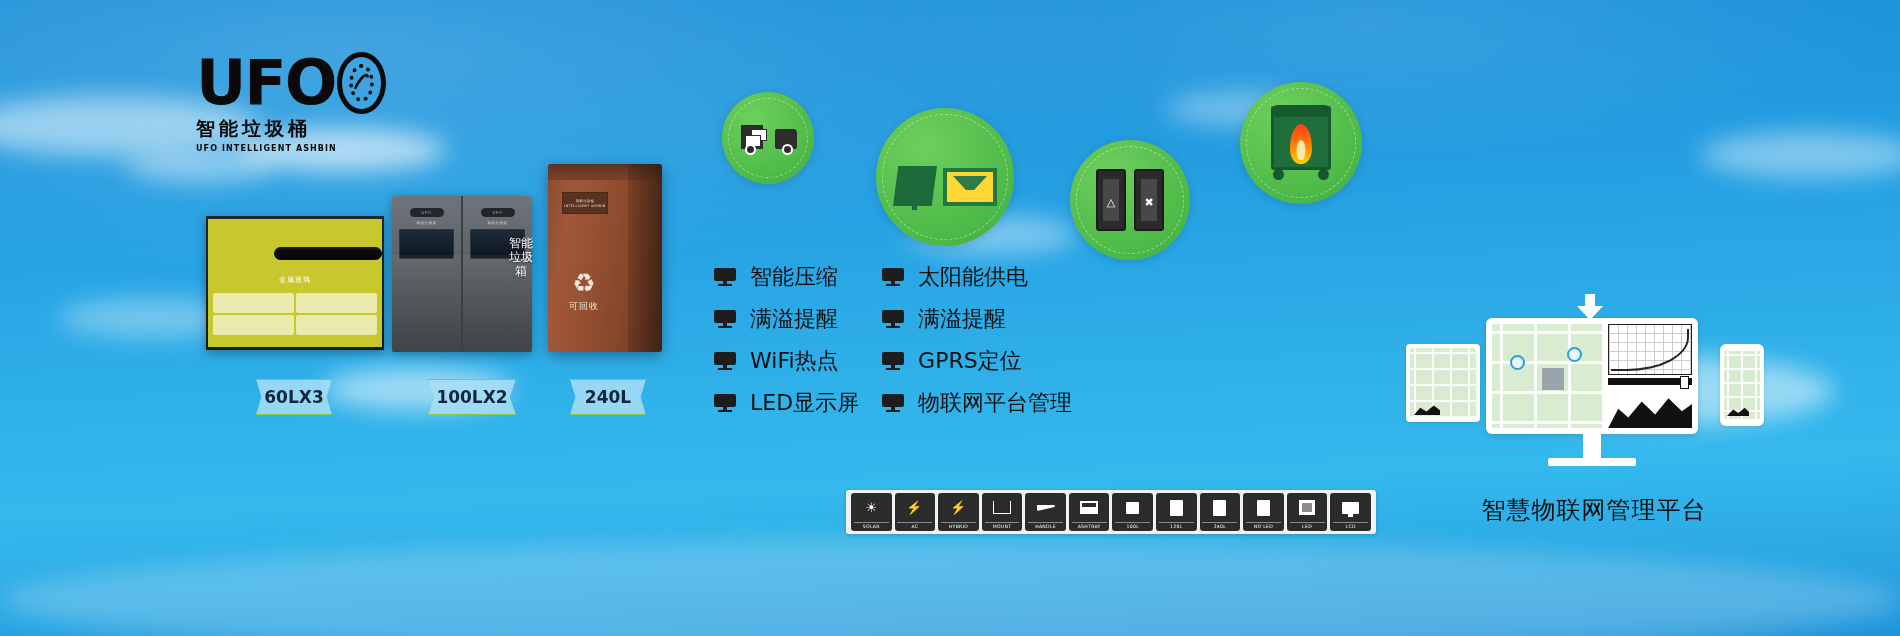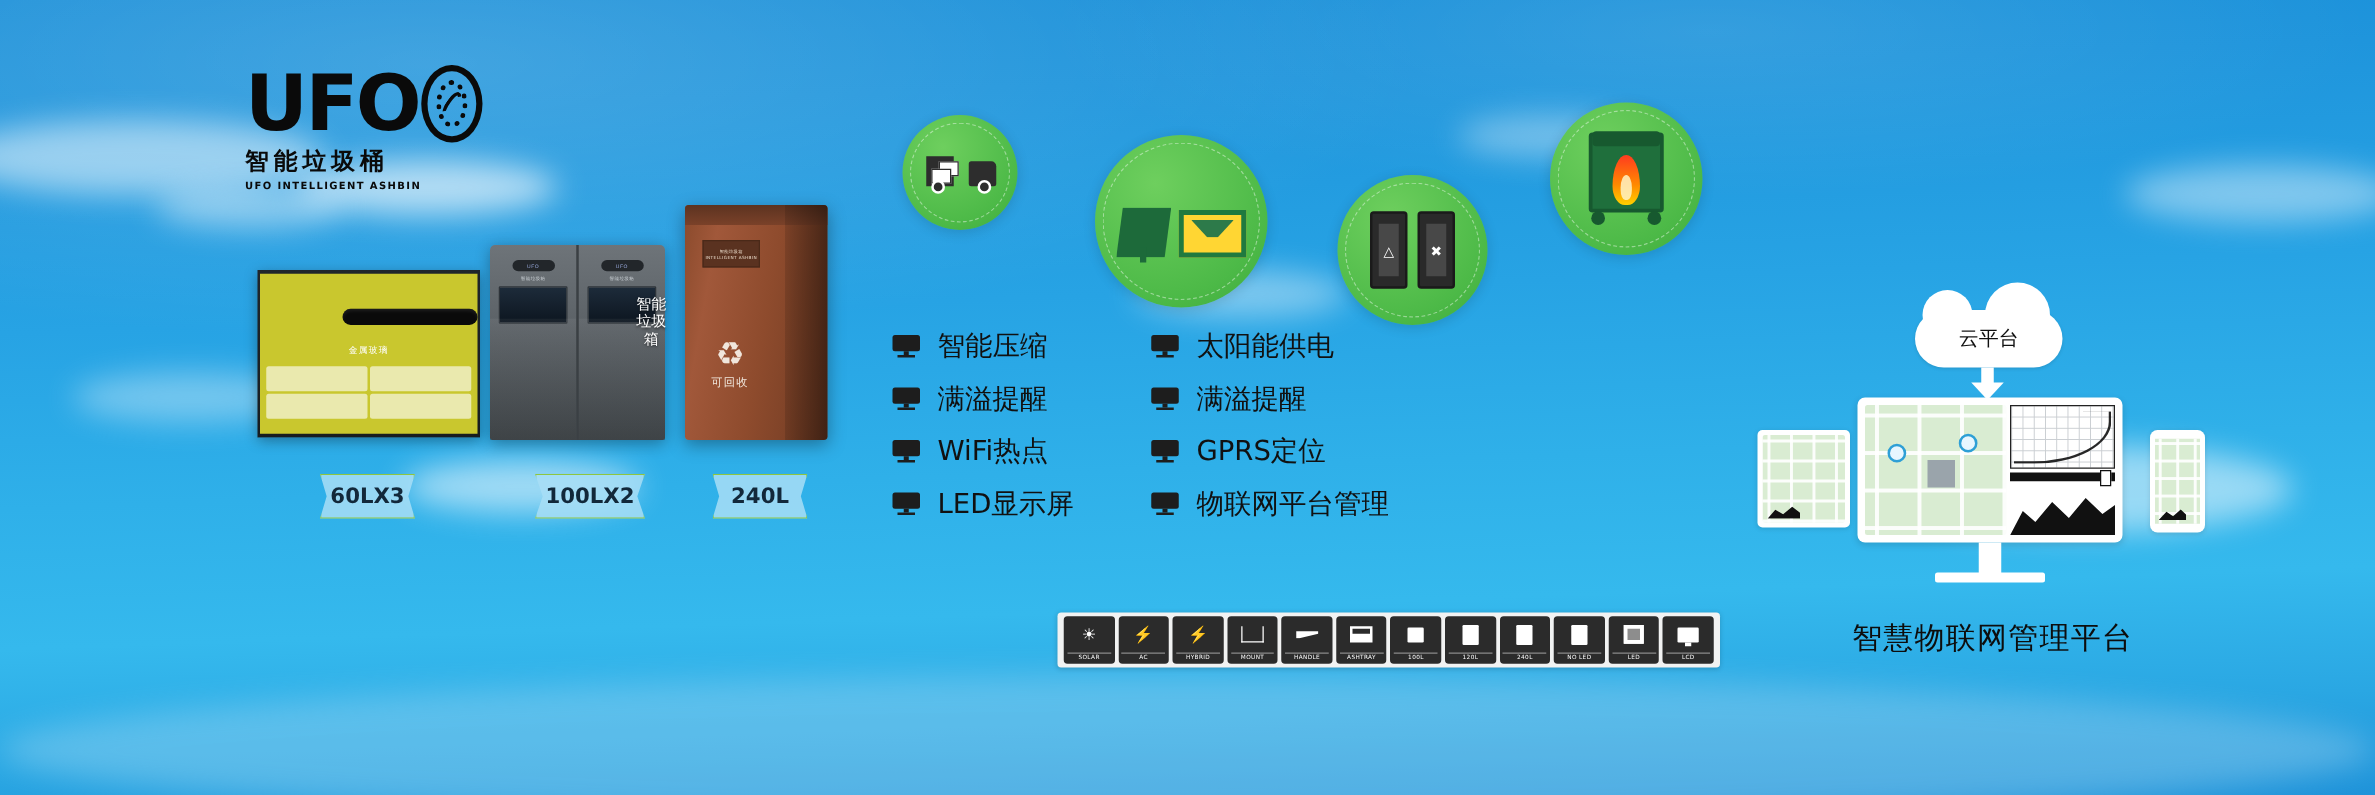--- a/index.html
+++ b/index.html
@@ -238,21 +238,21 @@
   .fireico .cabinet { position: absolute; left: 6px; top: 0; right: 6px; bottom: 10px; background: #1f6f3c; border: 3px solid #17592f; border-radius: 3px; }
   .fireico .hood { position: absolute; left: 0; top: -4px; right: 0; height: 12px; background: #17592f; border-radius: 3px; }
   .fireico .flame { position: absolute; left: 50%; top: 18px; transform: translateX(-50%); width: 22px; height: 40px; background: linear-gradient(180deg,#ff3b1f,#ff8a00 60%,#ffd000); border-radius: 50% 50% 45% 45% / 62% 62% 38% 38%; }
   .fireico .flame:after { content: ""; position: absolute; left: 50%; transform: translateX(-50%); bottom: 4px; width: 9px; height: 20px; background: #fff3c4; border-radius: 50% 50% 40% 40%; opacity: .85; }
   .fireico .wheels { position: absolute; bottom: 0; left: 8px; right: 8px; display: flex; justify-content: space-between; }
   .fireico .wheels i { width: 11px; height: 11px; border-radius: 50%; background: #17592f; }
 
   
   #features {
     position: absolute; left: 714px; top: 262px;
-    display: flex; gap: 62px;
+    display: flex; gap: 23px;
   }
   .fcol { display: flex; flex-direction: column; gap: 12px; }
   .fitem { display: flex; align-items: center; gap: 14px; }
   .monitor { width: 22px; height: 18px; position: relative; flex: 0 0 auto; }
   .monitor .sc { position: absolute; left: 0; top: 0; width: 22px; height: 13px; background: #1d1d1d; border-radius: 2px; }
   .monitor .st { position: absolute; left: 9px; top: 13px; width: 4px; height: 3px; background: #1d1d1d; }
   .monitor .ba { position: absolute; left: 4px; bottom: 0; width: 14px; height: 2px; background: #1d1d1d; }
   .ftxt {
     font-size: 22px; color: #111; white-space: nowrap;
     font-family: "DejaVu Sans", sans-serif;
@@ -657,23 +657,20 @@
     </div>
     <div class="sicon">
       <div class="art">
           <span class="lcdmon"></span>
         </div>
       <div class="nm">LCD</div>
     </div>
   </div>
 
   <div id="platform">
-    <div class="cloudtag">
-      <span>云平台</span>
-    </div>
     <div class="arrowdown">
       <span class="shaft"></span>
         <span class="head"></span>
     </div>
     <div class="tab-dev">
         <div class="sc"></div>
       </div>
     <div class="phone-dev">
         <div class="sc"></div>
       </div>

